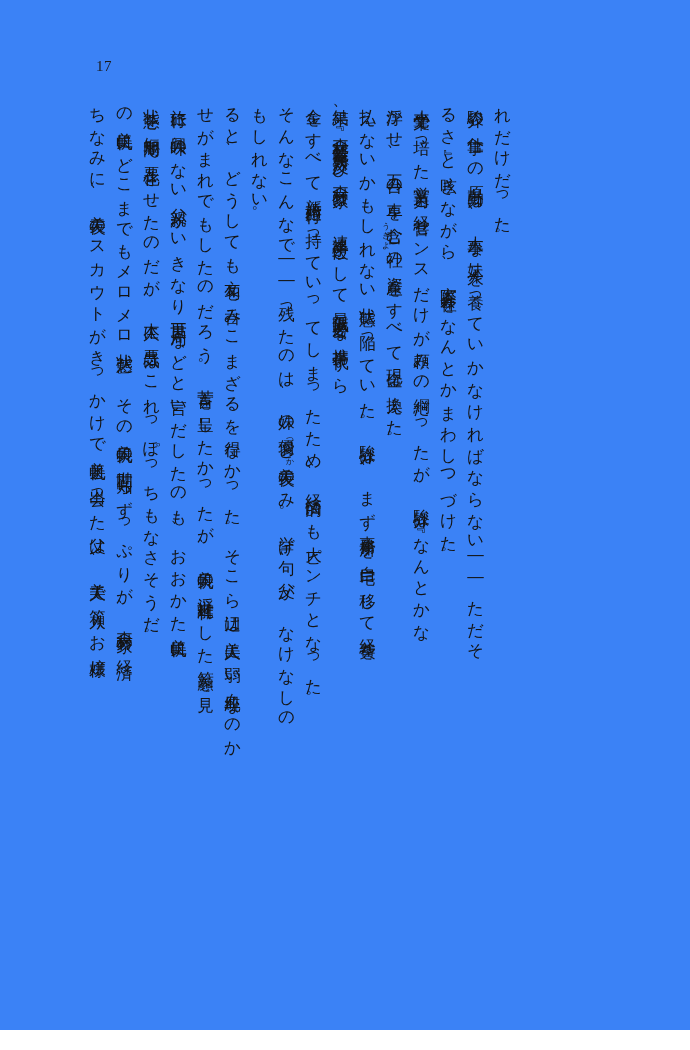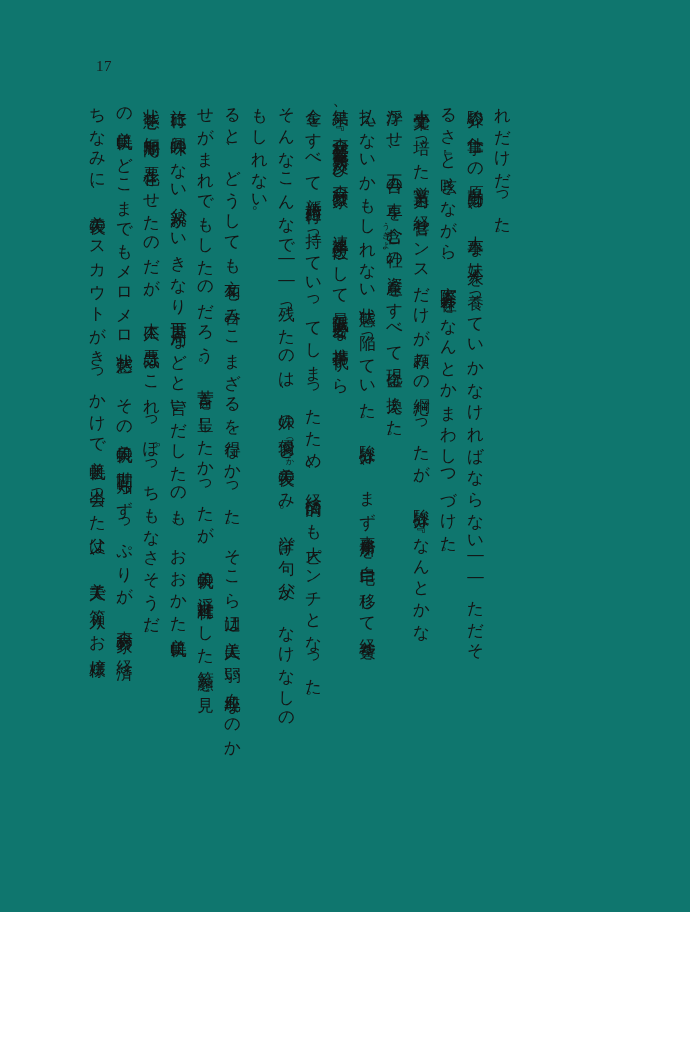--- a/index.html
+++ b/index.html
@@ -6,22 +6,22 @@
     margin: 0;
     padding: 0;
     background: #ffffff;
   }
   body {
     font-family: "Liberation Serif", "DejaVu Serif", serif;
   }
   .page {
     position: relative;
     width: 690px;
-    height: 912px;
-    background: #0f766e;
+    height: 1030px;
+    background: #3b82f6;
     overflow: hidden;
   }
   .page-number {
     position: absolute;
     top: 58px;
     left: 96px;
     font-size: 15px;
     color: #1a1a1a;
     letter-spacing: 0.5px;
   }

